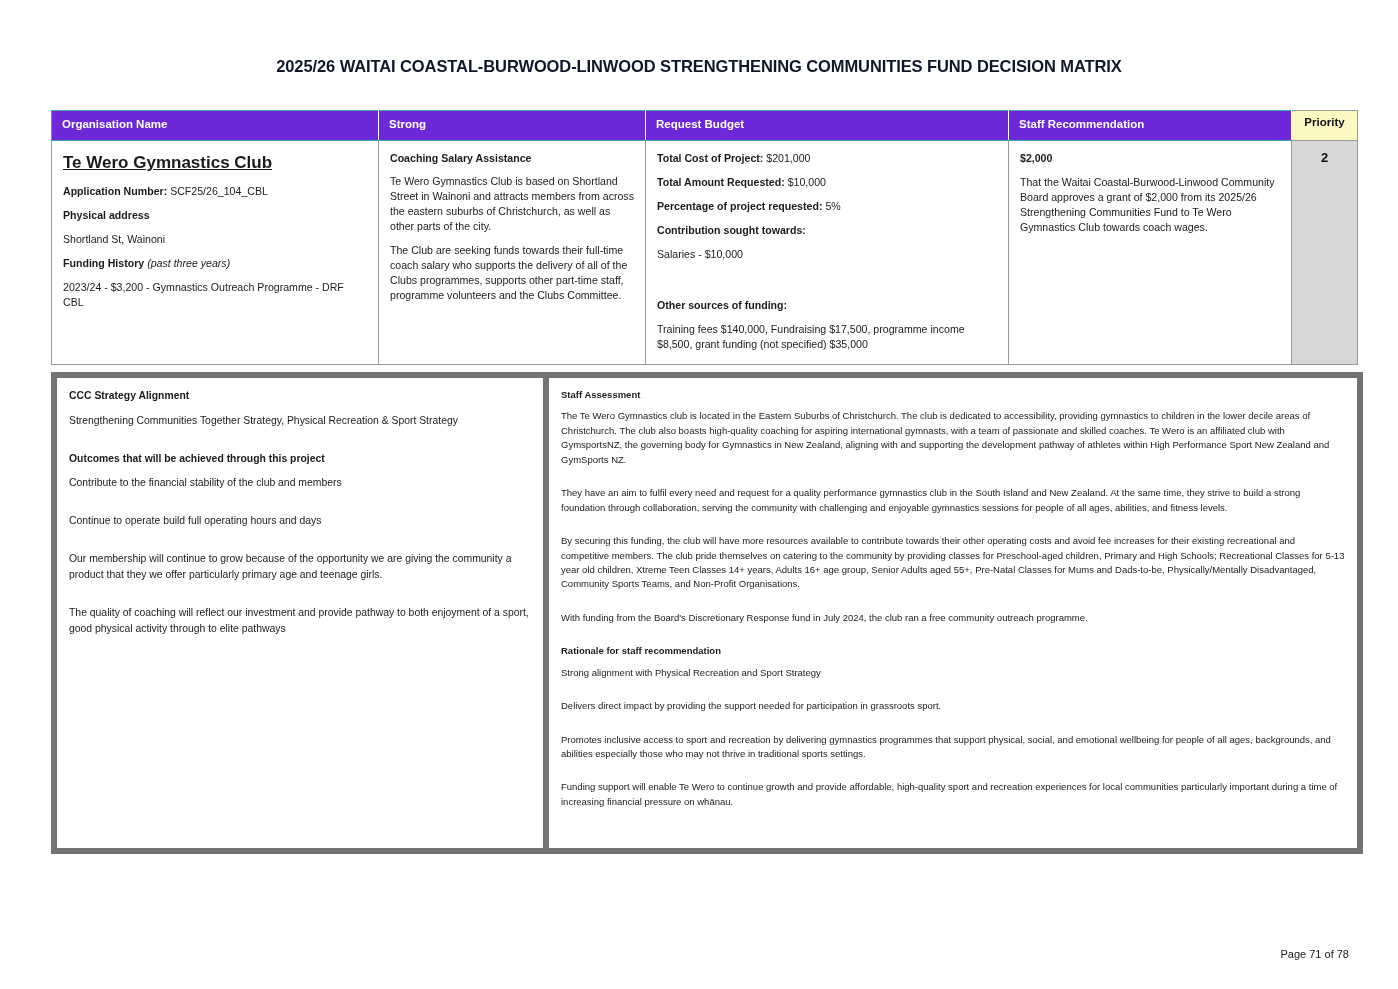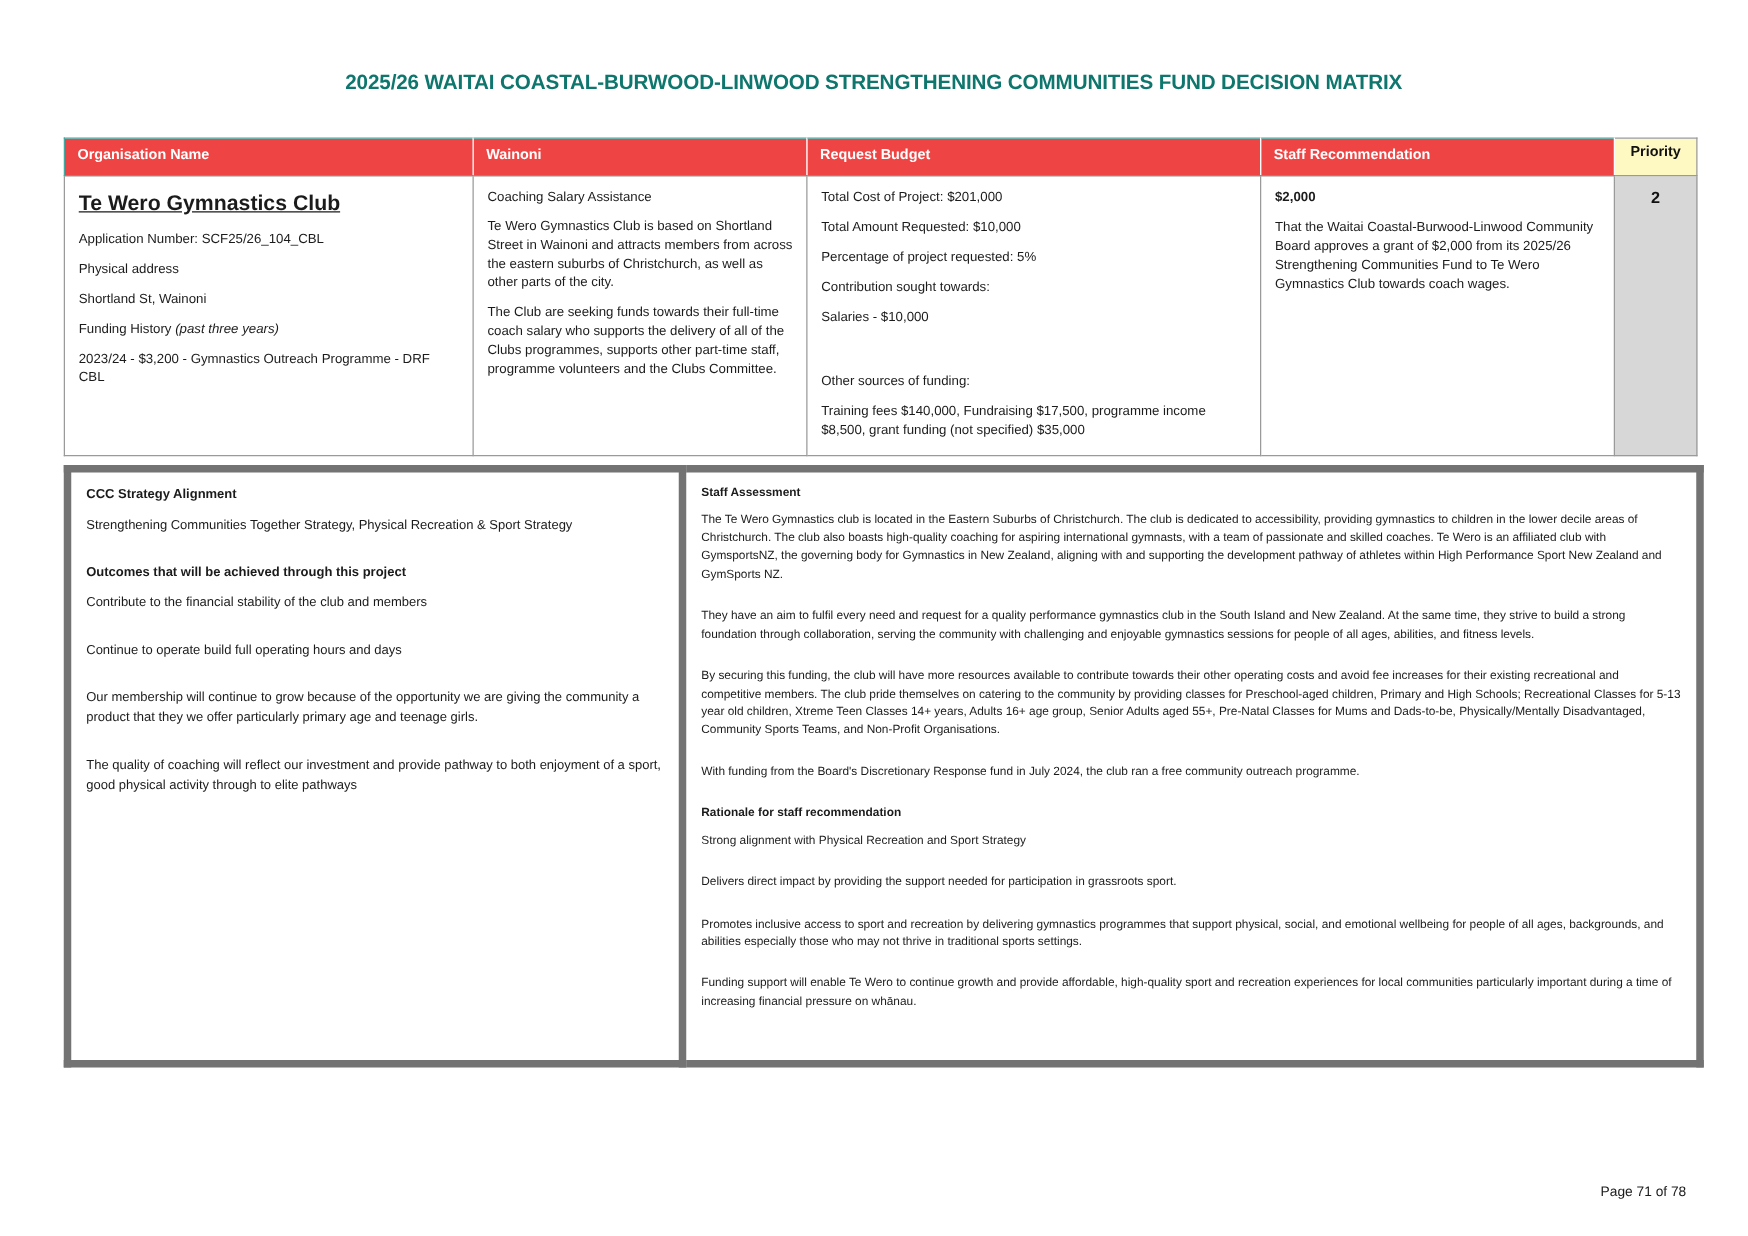--- a/index.html
+++ b/index.html
@@ -23,39 +23,39 @@
   
   .doc-title {
     position: absolute;
     top: 57px;
     left: 0;
     width: 1398px;
     text-align: center;
     font-size: 16.5px;
     font-weight: bold;
     letter-spacing: -0.1px;
-    color: #0f766e;
+    color: #0f172a;
   }
 
   
   .top-table {
     position: absolute;
     left: 51px;
     top: 110px;
     width: 1306px;
     border-collapse: collapse;
     table-layout: fixed;
   }
   .top-table td, .top-table th {
     vertical-align: top;
     padding: 0;
     border: 1px solid #9a9a9a;
   }
   .th-teal {
-    background: #ef4444;
+    background: #6d28d9;
     color: #ffffff;
     font-size: 11.5px;
     font-weight: bold;
     text-align: left;
     padding: 7px 0 7px 10px !important;
     border-color: #45a8a1 !important;
     border-right: 1px solid #ffffff !important;
     height: 15px;
   }
   .th-gray {
@@ -69,21 +69,21 @@
     vertical-align: top;
   }
   .cell {
     padding: 10px 11px 12px 11px !important;
     font-size: 10.6px;
     line-height: 1.42;
     color: #1b1b1b;
   }
   .cell p { margin: 0 0 9px 0; }
   .cell p:last-child { margin-bottom: 0; }
-  .cell .b { font-weight: normal; }
+  .cell .b { font-weight: bold; }
   .cell .i { font-style: italic; margin-top: 12px; }
   .org-title {
     font-size: 17px;
     font-weight: bold;
     margin: 0 0 28px 0;
     text-decoration: underline;
   }
   .kv { margin: 0 0 11px 0; }
   .kv-tight { margin: 0 0 4px 0; }
   .priority-cell {
@@ -158,21 +158,21 @@
     <colgroup>
       <col style="width:327px">
       <col style="width:267px">
       <col style="width:363px">
       <col style="width:283px">
       <col style="width:66px">
     </colgroup>
     <tbody>
         <tr>
       <th class="th-teal">Organisation Name</th>
-      <th class="th-teal">Wainoni</th>
+      <th class="th-teal">Strong</th>
       <th class="th-teal">Request Budget</th>
       <th class="th-teal">Staff Recommendation</th>
       <th class="th-gray">Priority</th>
     </tr>
     <tr>
 
       <td class="cell">
         <p class="org-title">Te Wero Gymnastics Club</p>
         <p class="kv">
           <span class="b">Application Number:</span>

